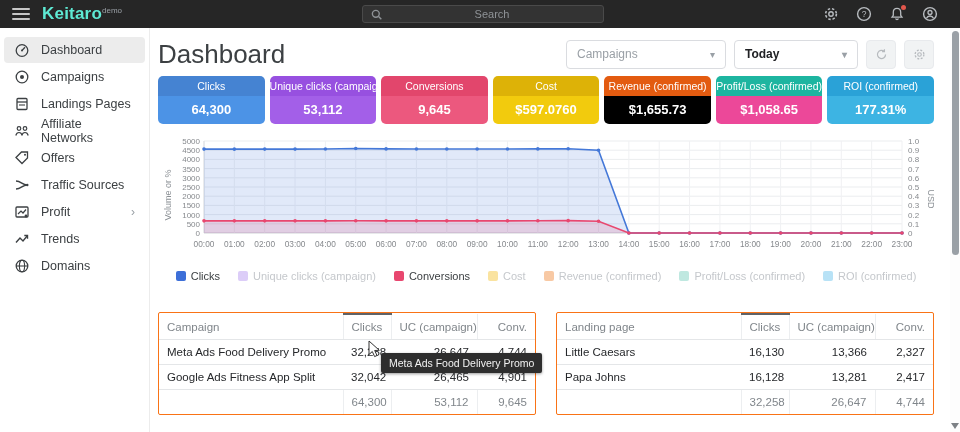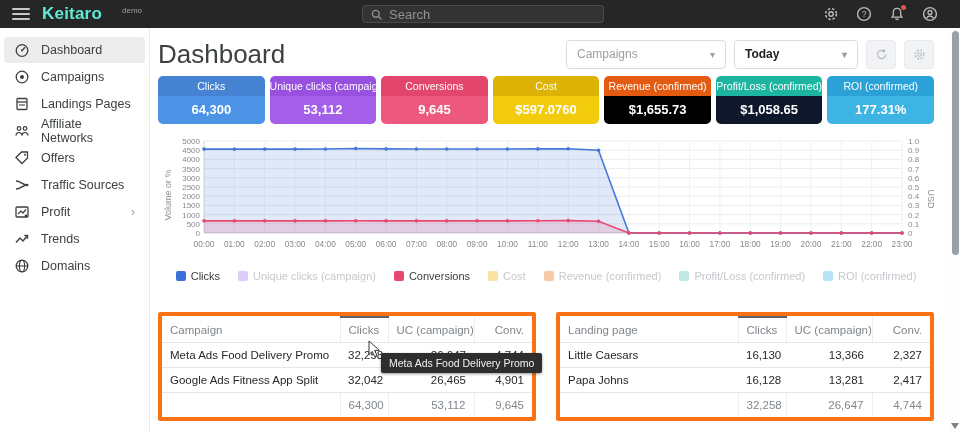--- a/index.html
+++ b/index.html
@@ -5,25 +5,25 @@
   * { margin:0; padding:0; box-sizing:border-box; }
   body { font-family:"Liberation Sans", sans-serif; background:#fff; }
   .page { position:relative; width:960px; height:432px; background:#fff; overflow:hidden; }
 
   
   .topbar { position:absolute; top:0; left:0; width:960px; height:28px; background:#262626;
             display:flex; align-items:center; padding:0 10px; z-index:30; }
   .hamburger { width:18px; height:12px; display:flex; flex-direction:column; justify-content:space-between; cursor:pointer; margin:0 12px 0 2px; }
   .hamburger span { display:block; height:2px; background:#c7c7c7; border-radius:1px; }
   .logo { color:#5eead4; font-weight:bold; font-size:17px; letter-spacing:.2px; }
-  .logo-badge { color:#9aa0a6; font-size:8px; vertical-align:super; margin-left:20px; }
+  .logo-badge { color:#9aa0a6; font-size:8px; vertical-align:super; margin-left:0; }
   .search-box { position:absolute; left:362px; width:242px; height:18px; background:#333333; border:1px solid #4a4a4a;
                 border-radius:3px; display:flex; align-items:center; padding:0 8px; }
   .search-box svg { flex:0 0 auto; margin-right:7px; }
-  .search-box input { background:transparent; border:none; outline:none; color:#d9d9d9; font-size:13px; width:100%; }
+  .search-box input { background:transparent; border:none; outline:none; color:#d9d9d9; font-size:11px; width:100%;text-align:center; }
   .search-box input::placeholder { color:#8f9397; }
   .topbar-right { margin-left:auto; display:flex; align-items:center; gap:17px; padding-right:12px; }
   .tb-icon { position:relative; width:16px; height:16px; cursor:pointer; }
   .tb-icon .dot { position:absolute; top:-1px; right:-1px; width:5px; height:5px; border-radius:50%; background:#e2574c; }
 
   
   .sidebar { position:absolute; top:28px; left:0; width:150px; height:404px; background:#fff; border-right:1px solid #ececec; padding-top:8px; }
   .side-item { display:flex; align-items:center; height:26px; margin:1px 4px; padding:0 10px; border-radius:4px;
                color:#3c4043; font-size:12.5px; cursor:pointer; }
   .side-item.active { background:#ececec; }
@@ -57,21 +57,21 @@
   .axis-title.right { right:-6px; top:60px; transform:rotate(90deg); }
 
   .legend { display:flex; justify-content:center; gap:18px; margin:8px 0 30px; font-size:11px; }
   .legend-item { display:flex; align-items:center; gap:5px; cursor:pointer; }
   .legend-item .sw { width:10px; height:10px; border-radius:2px; }
   .legend-item.on { color:#3c4043; }
   .legend-item.off { color:#c5c8cc; }
 
   
   .tables { display:flex; gap:20px; }
-  .tbl { flex:1; border:4px solid #f97316; border-radius:2px; background:#fff; }
+  .tbl { flex:1; border:1px solid #f97316; border-radius:2px; background:#fff; }
   table { width:100%; border-collapse:collapse; font-size:11.5px; color:#26282b; table-layout:fixed; }
   th { color:#80868b; font-weight:400; text-align:left; padding:6px 8px; border-bottom:1px solid #e4e6e8;
        border-right:1px solid #eceef0; white-space:nowrap; overflow:hidden; }
   th:last-child { border-right:none; text-align:right; }
   th.sorted { border-top:2px solid #5f6368; }
   td { padding:6px 8px; border-bottom:1px solid #e4e6e8; white-space:nowrap; overflow:hidden; }
   td.num { text-align:right; }
   td.clip { text-align:left; }
   tr.total td { color:#80868b; border-right:1px solid #eceef0; border-bottom:none; }
   tr.total td:last-child { border-right:none; }
@@ -272,21 +272,21 @@
         <div class="card">
           <div class="card-h" style="background:#ddb207">Cost</div>
           <div class="card-v" style="background:#f2cb0d">$597.0760</div>
         </div>
         <div class="card">
           <div class="card-h" style="background:#e35b10">Revenue (confirmed)</div>
           <div class="card-v" style="background:#000000">$1,655.73</div>
         </div>
         <div class="card">
           <div class="card-h" style="background:#1db5a0">Profit/Loss (confirmed)</div>
-          <div class="card-v" style="background:#0f172a">$1,058.65</div>
+          <div class="card-v" style="background:#ec4899">$1,058.65</div>
         </div>
         <div class="card">
           <div class="card-h" style="background:#2aa2d7">ROI (confirmed)</div>
           <div class="card-v" style="background:#3db4e3">177.31%</div>
         </div>
       </div>
 
     <div class="chart-wrap">
       <div class="axis-title left">Volume or %</div>
       <svg id="chart-svg" width="790" height="128" viewBox="0 0 790 128">

